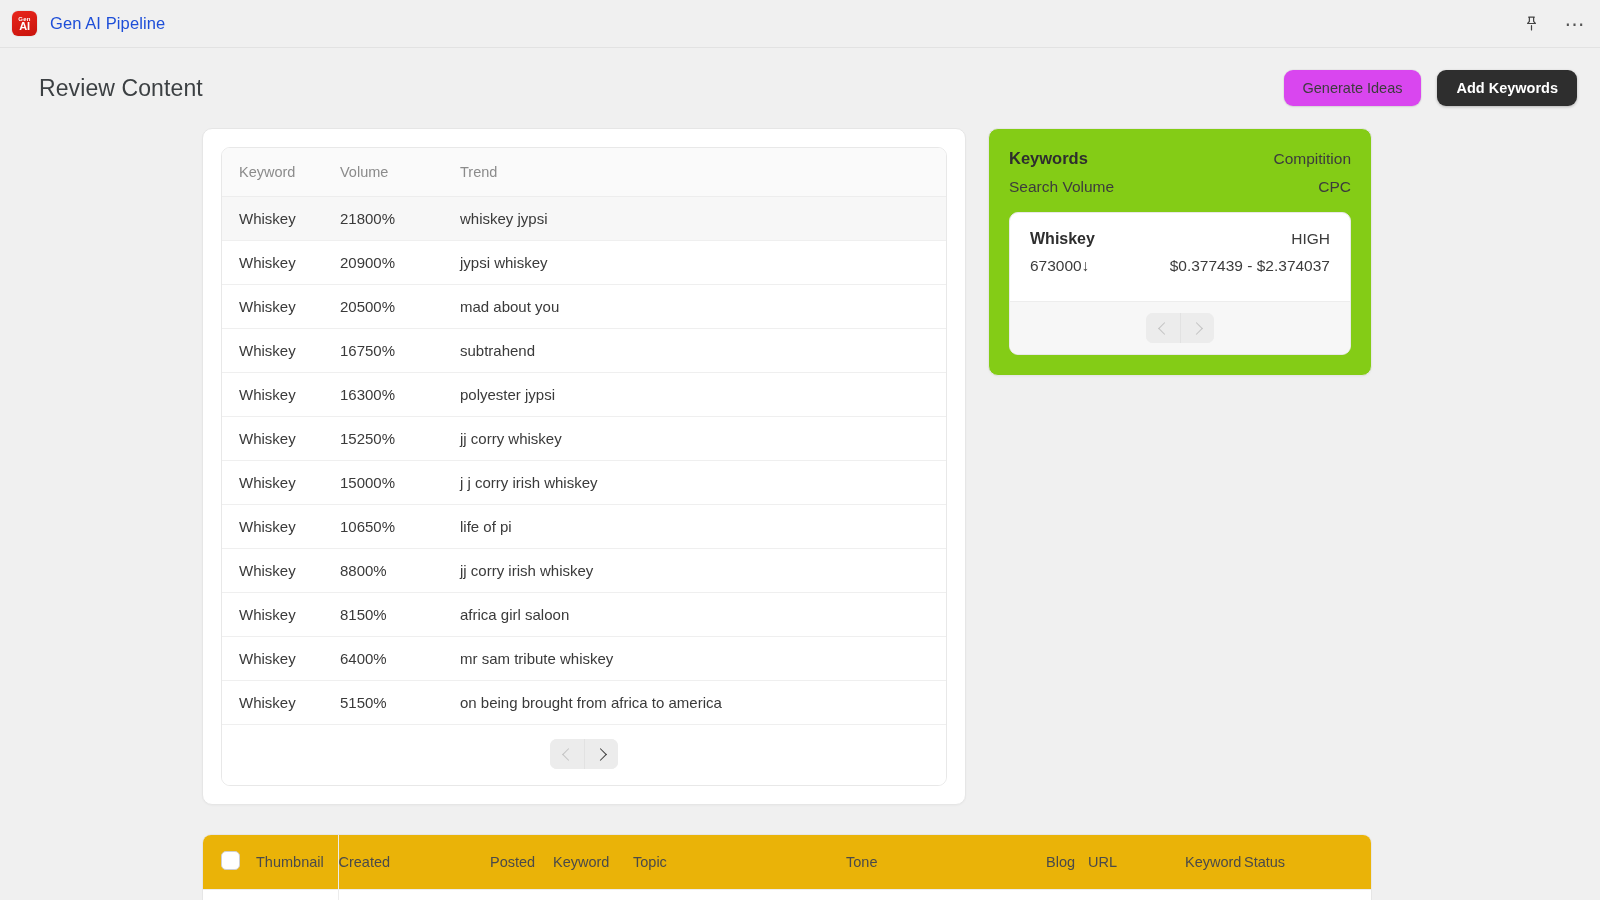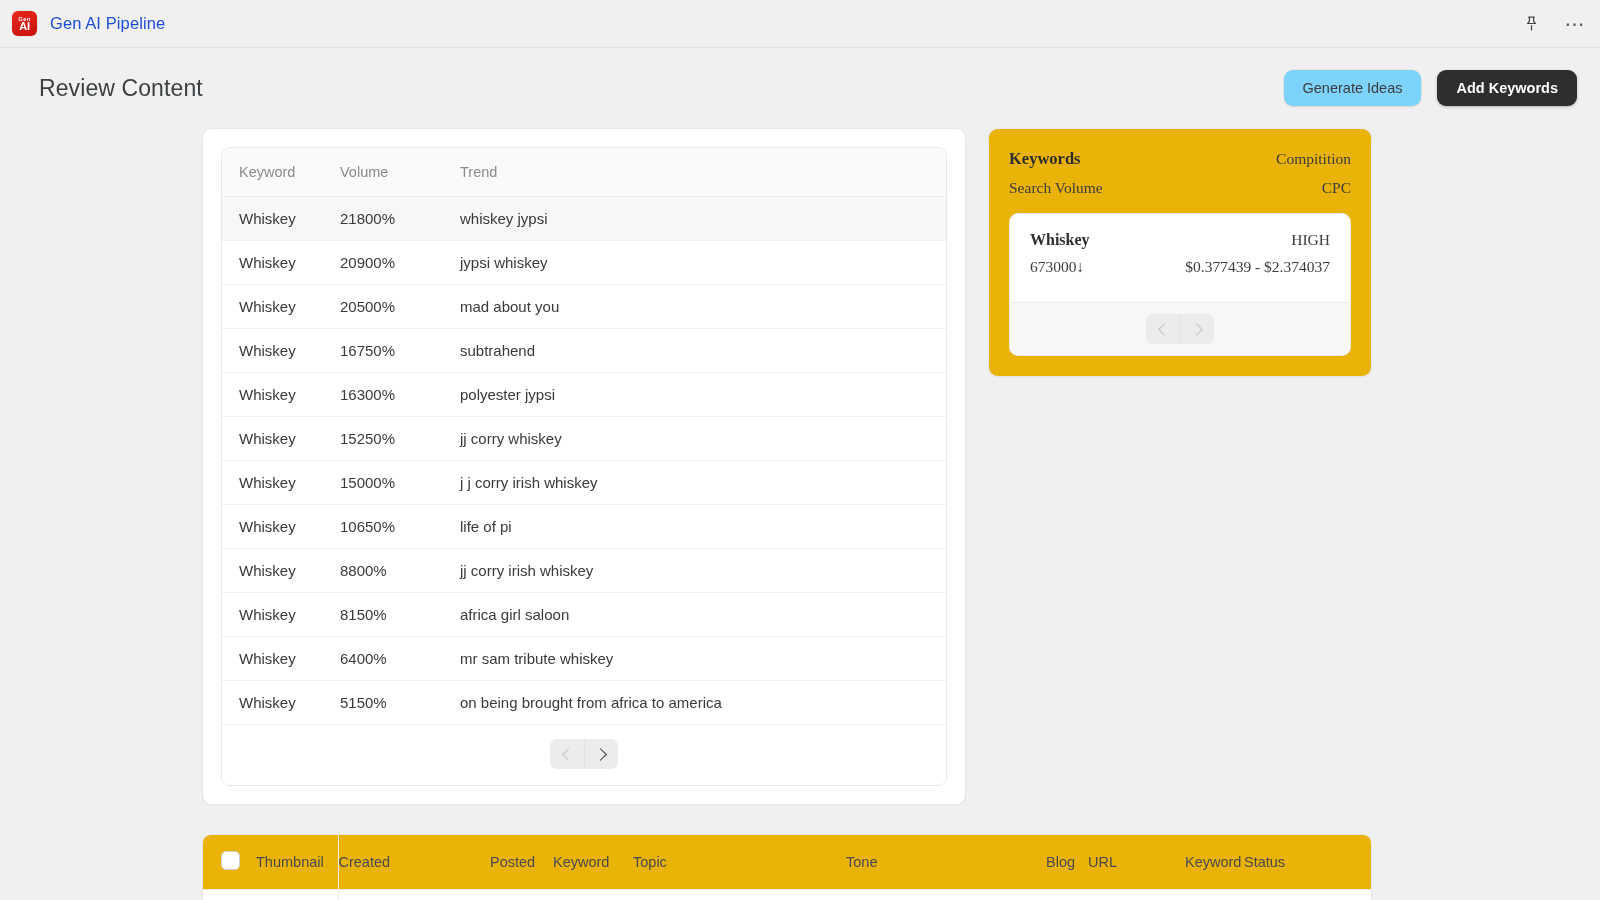--- a/index.html
+++ b/index.html
@@ -63,21 +63,21 @@
   .pagehead .actions { margin-left: auto; display: flex; align-items: center; gap: 16px; }
   .btn {
     border-radius: 9px;
     font-size: 14.5px;
     padding: 10px 19px;
     cursor: pointer;
     border: none;
     font-family: inherit;
   }
   .btn-light {
-    background: #7dd3fc; color: #3c3c3c;
+    background: #d946ef; color: #3c3c3c;
     box-shadow: 0 1px 2px rgba(0,0,0,.09), 0 0 0 1px rgba(0,0,0,.03);
   }
   .btn-dark {
     background: #2e2e2e; color: #fff; font-weight: 700;
     box-shadow: 0 1px 3px rgba(0,0,0,.25);
   }
 
   
   .content { padding: 0 0 0 0; position: relative; }
 
@@ -132,26 +132,25 @@
   .pg-btn.disabled { color: #c2c2c2; cursor: default; }
   .pg-btn + .pg-btn { border-left: 1px solid #e2e2e2; }
   .chev { width: 9px; height: 9px; border-top: 1.8px solid currentColor; border-right: 1.8px solid currentColor; }
   .chev.r { transform: rotate(45deg); margin-left: -3px; }
   .chev.l { transform: rotate(-135deg); margin-right: -3px; }
 
   
   .kw-panel {
     width: 384px;
     margin-left: 22px;
-    background: #eab308;
+    background: #84cc16;
     border: 1px solid #e6e6e6;
     border-radius: 10px;
     padding: 20px;
     box-shadow: 0 1px 2px rgba(0,0,0,.03);
-    font-family: Liberation Serif, serif;
   }
   .kw-row { display: flex; justify-content: space-between; align-items: baseline; }
   .kw-title { font-size: 16.5px; font-weight: 700; color: #2e2e2e; }
   .kw-sub { font-size: 15.5px; color: #3c3c3c; }
   .kw-row2 { margin-top: 10px; }
   .kw-card {
     margin-top: 16px;
     border: 1px solid #e8e8e8;
     border-radius: 9px;
     overflow: hidden;

